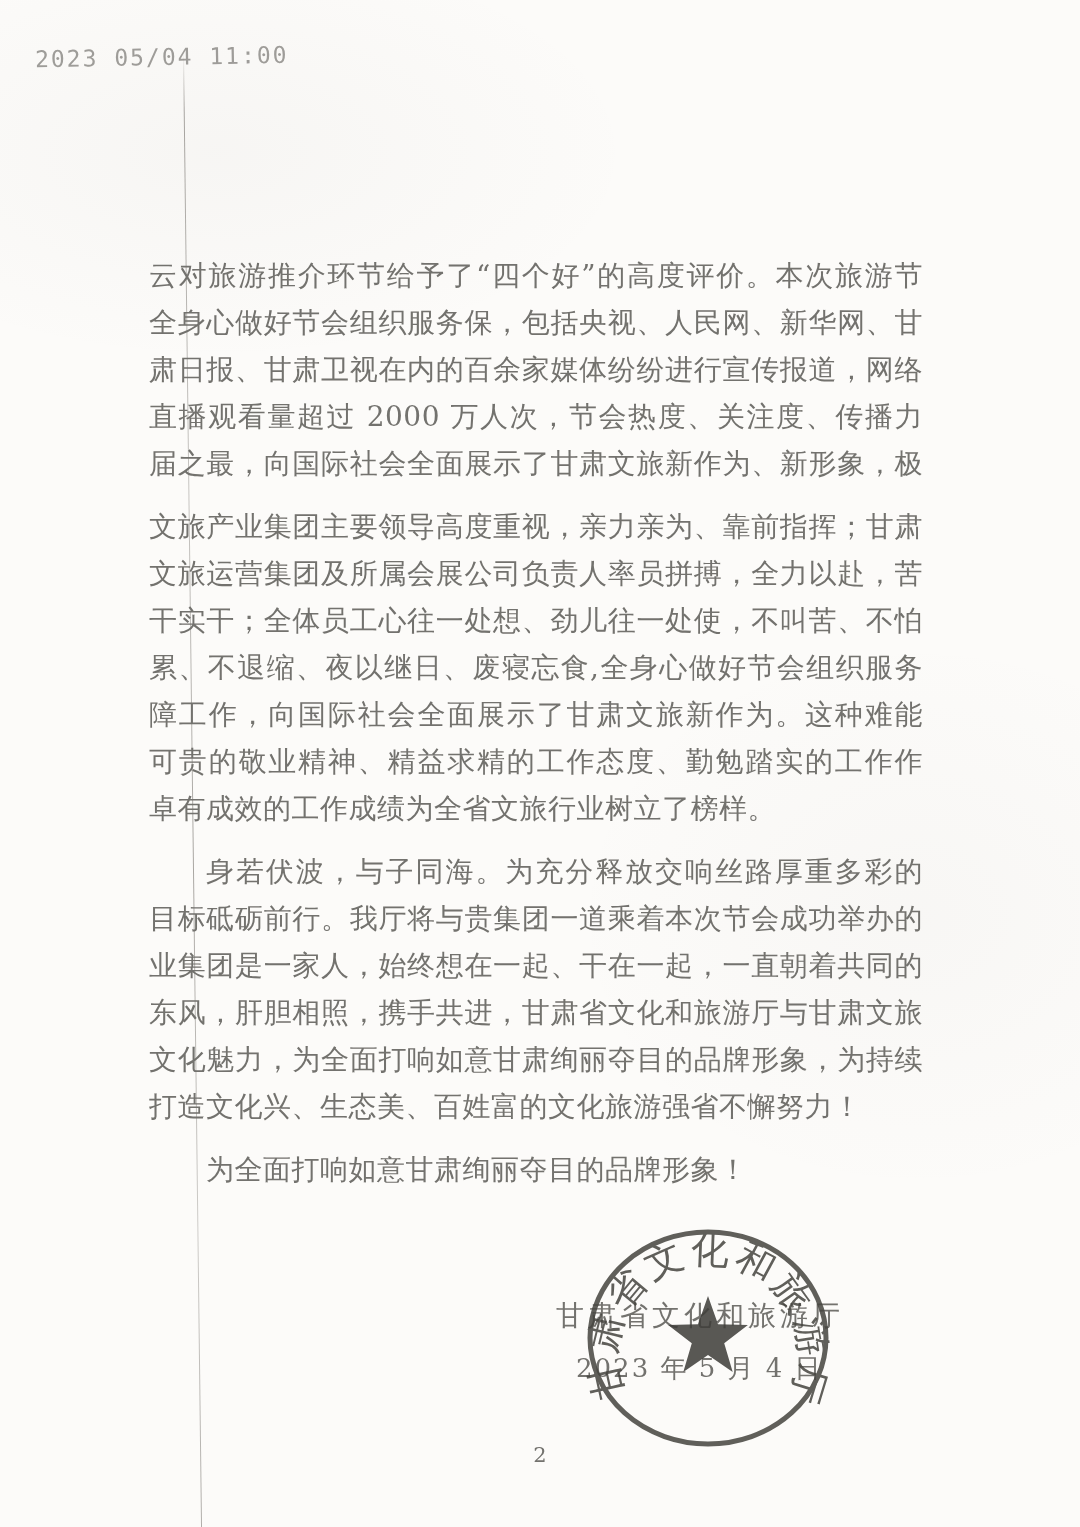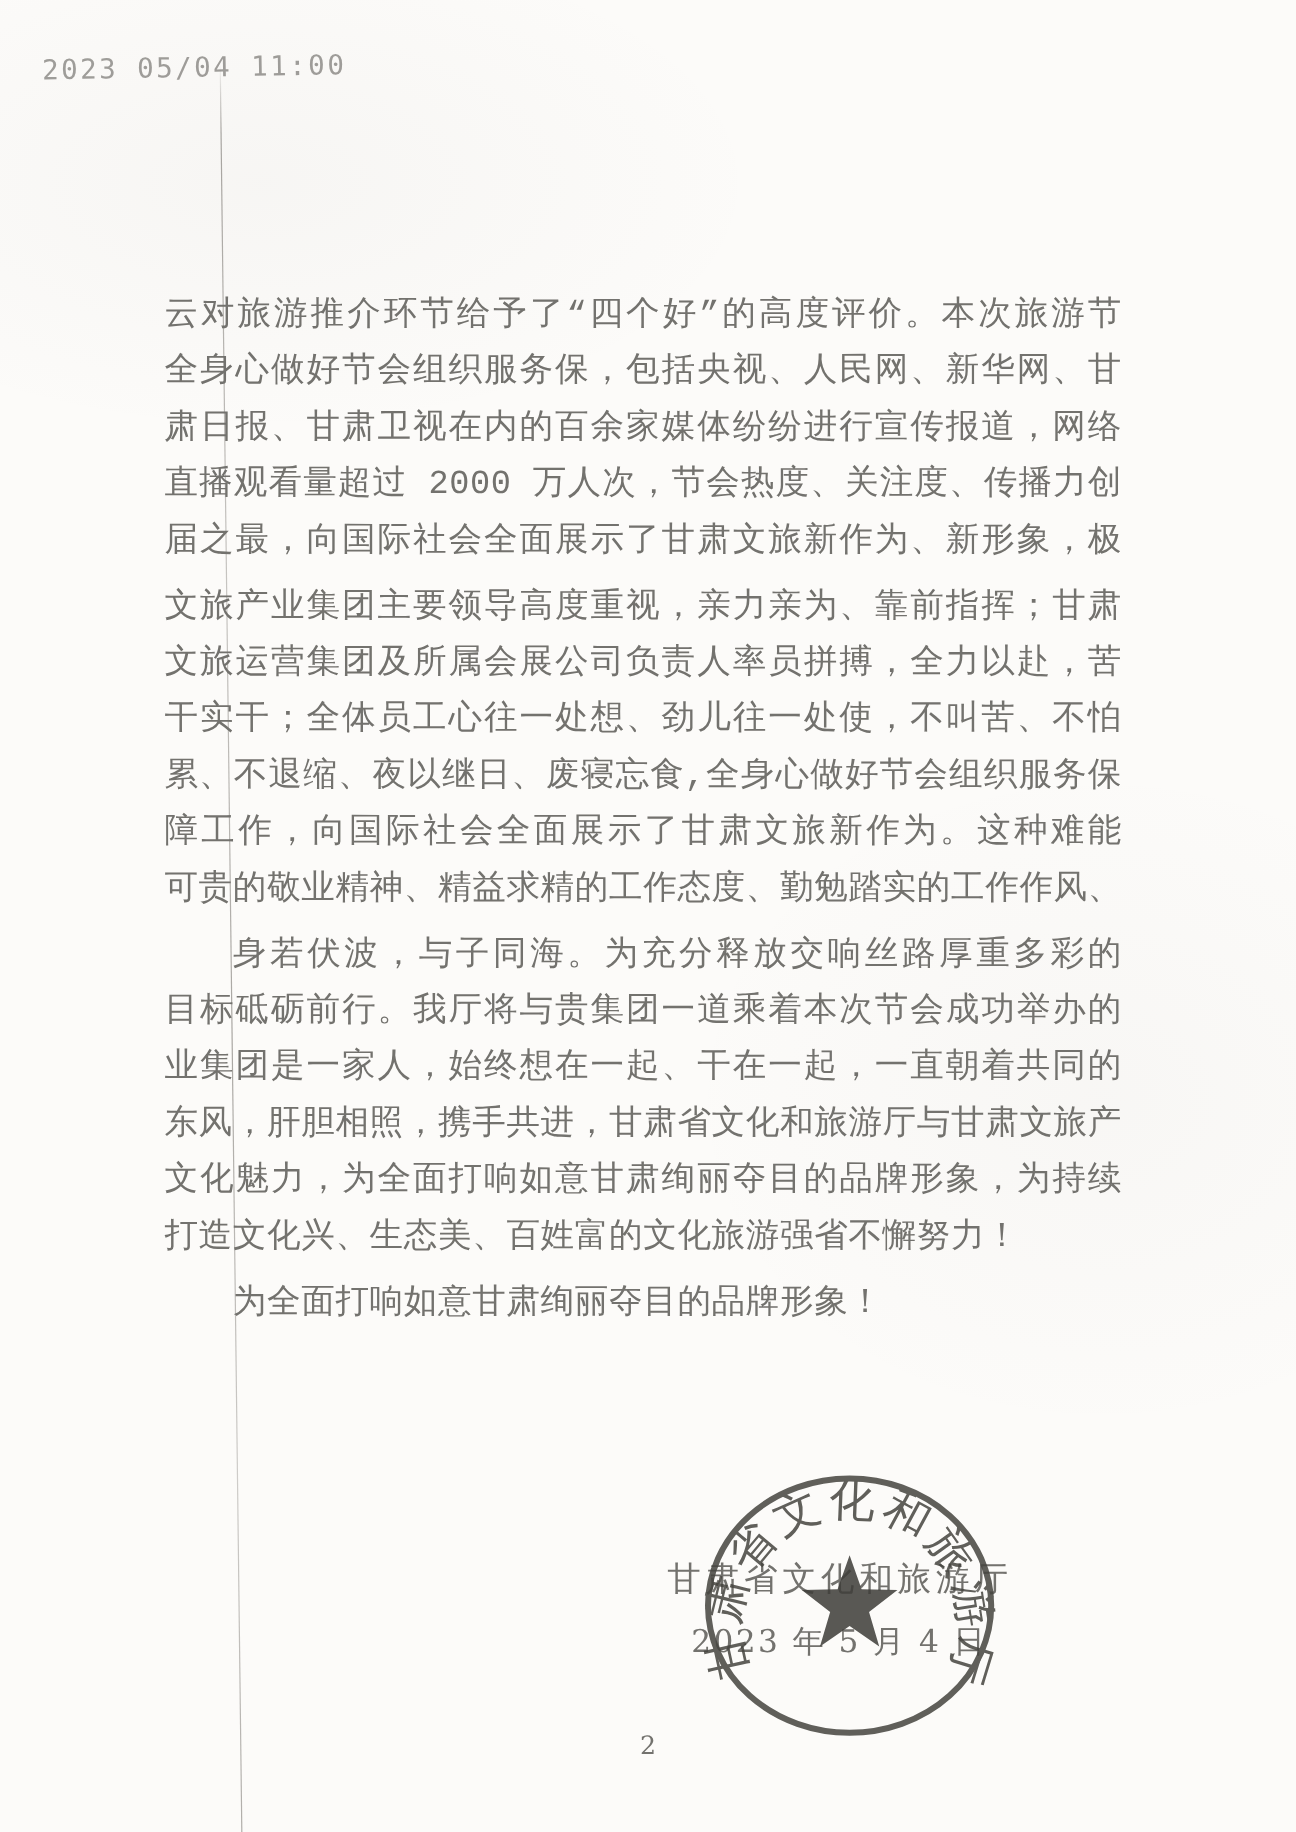--- a/index.html
+++ b/index.html
@@ -29,21 +29,21 @@
     background:linear-gradient(to bottom,
       rgba(100,96,90,0.0) 0%, rgba(100,96,90,0.55) 4%,
       rgba(100,96,90,0.35) 30%, rgba(100,96,90,0.55) 55%,
       rgba(100,96,90,0.3) 80%, rgba(100,96,90,0.5) 100%);
     transform:rotate(-0.7deg);transform-origin:top center;
   }
   .doc{
     position:absolute;left:133px;top:236px;width:806px;
     color:var(--ink,#73726e);
   }
-  .para{margin:4px;padding:0;font-family:Liberation Mono, monospace;}
+  .para{margin:16px;padding:0;}
   .para + .para{margin-top:8px;}
   .line{
     font-size:28px;line-height:47px;height:47px;
     letter-spacing:0.5px;
     text-align:justify;text-align-last:justify;
     text-justify:inter-character;
     overflow:hidden;
   }
   .line.last{text-align-last:left;}
   .line.indent{text-indent:57px;}
@@ -84,20 +84,21 @@
       <div class="line">届之最，向国际社会全面展示了甘肃文旅新作为、新形象，极</div>
     </section>
 
     <section class="para">
       <div class="line">文旅产业集团主要领导高度重视，亲力亲为、靠前指挥；甘肃</div>
       <div class="line">文旅运营集团及所属会展公司负责人率员拼搏，全力以赴，苦</div>
       <div class="line">干实干；全体员工心往一处想、劲儿往一处使，不叫苦、不怕</div>
       <div class="line">累、不退缩、夜以继日、废寝忘食,全身心做好节会组织服务保</div>
       <div class="line">障工作，向国际社会全面展示了甘肃文旅新作为。这种难能</div>
       <div class="line">可贵的敬业精神、精益求精的工作态度、勤勉踏实的工作作风、</div>
+      <div class="line last">卓有成效的工作成绩为全省文旅行业树立了榜样。</div>
     </section>
 
     <section class="para">
       <div class="line indent">身若伏波，与子同海。为充分释放交响丝路厚重多彩的</div>
       <div class="line">目标砥砺前行。我厅将与贵集团一道乘着本次节会成功举办的</div>
       <div class="line">业集团是一家人，始终想在一起、干在一起，一直朝着共同的</div>
       <div class="line">东风，肝胆相照，携手共进，甘肃省文化和旅游厅与甘肃文旅产</div>
       <div class="line">文化魅力，为全面打响如意甘肃绚丽夺目的品牌形象，为持续</div>
       <div class="line last">打造文化兴、生态美、百姓富的文化旅游强省不懈努力！</div>
     </section>

